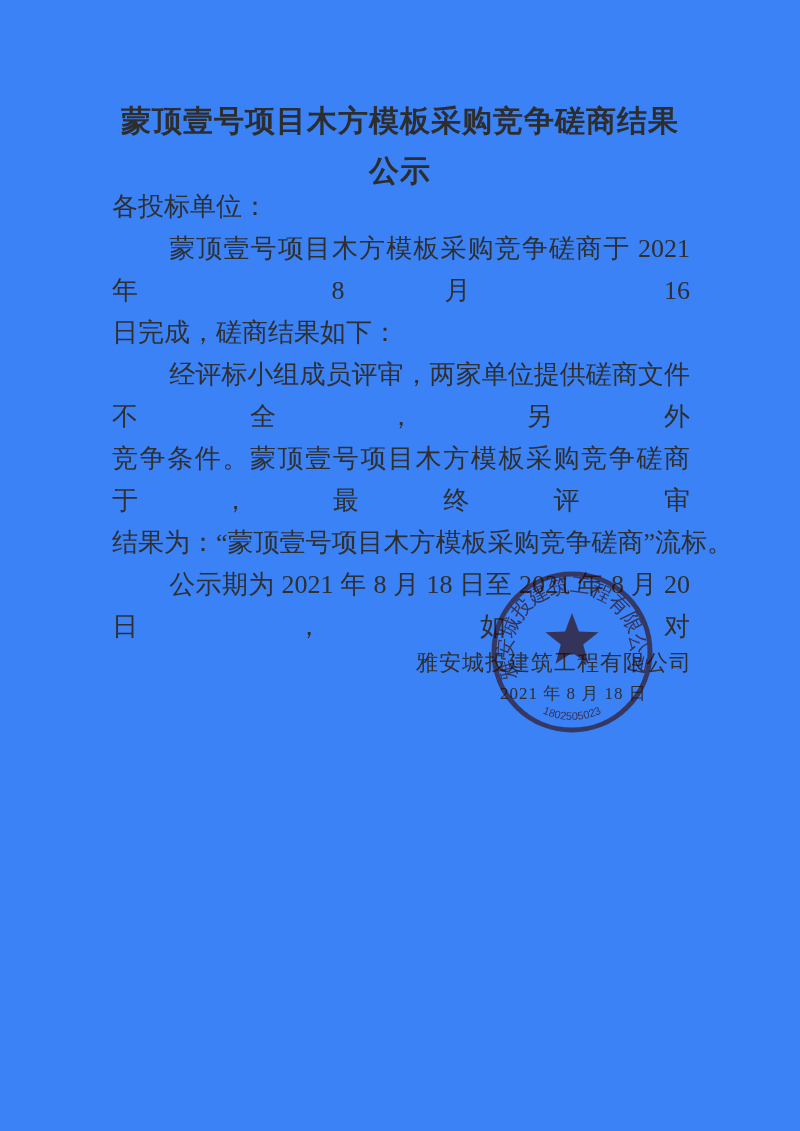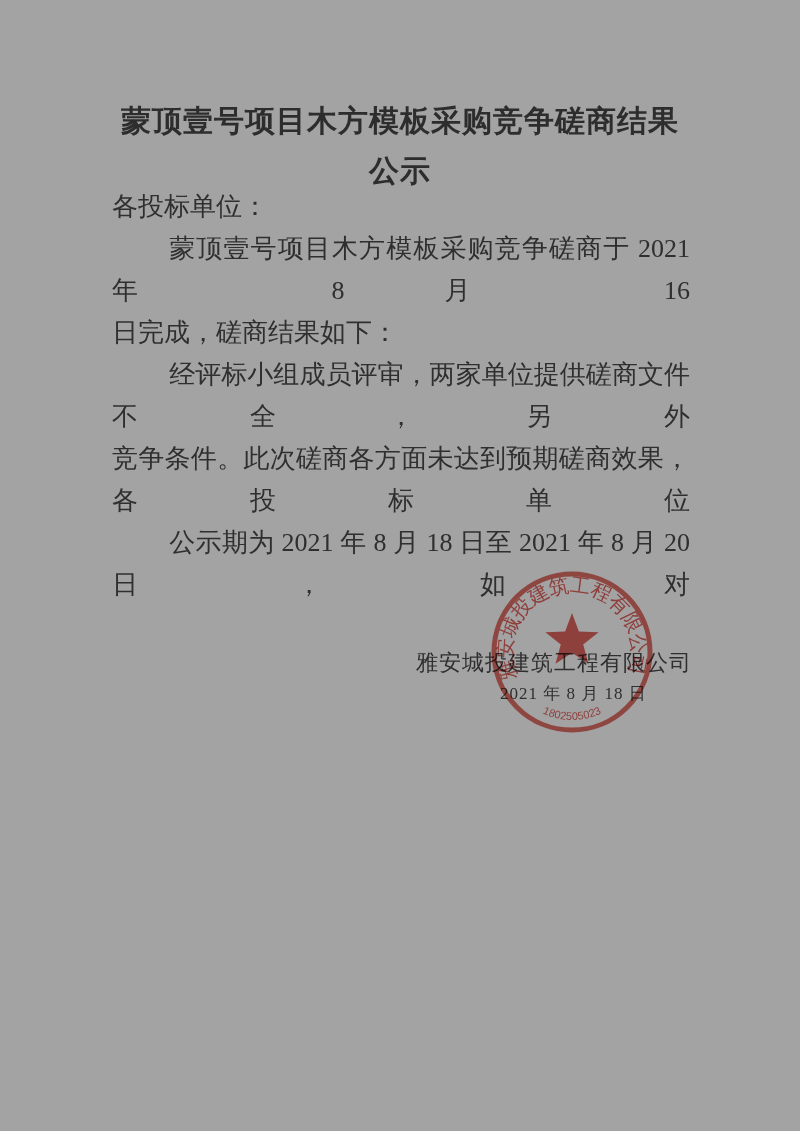--- a/index.html
+++ b/index.html
@@ -1,18 +1,18 @@
 <!DOCTYPE html>
 <html><head>
 <meta charset="utf-8">
 <style>
   html,body{margin:0;padding:0;background:#e9e9e9;}
   .page{
     position:relative;width:800px;height:1131px;margin:0 auto;
-    background:#a3a3a3;overflow:hidden;
+    background:#3b82f6;overflow:hidden;
     font-family:"Liberation Serif", serif;color:#2e2e2e;
   }
   .doc-title{
     position:absolute;top:96px;left:0;width:800px;
     text-align:center;font-family:"Liberation Sans", sans-serif;
     font-weight:bold;font-size:30px;line-height:50px;color:#2d2d2d;
     letter-spacing:1px;
   }
   .body-block{
     position:absolute;left:112px;top:186px;width:578px;
@@ -44,21 +44,22 @@
     <div>公示</div>
   </div>
 
   <div class="body-block">
     <div class="line">各投标单位：</div>
 
     <div class="line indent fill">蒙顶壹号项目木方模板采购竞争磋商于 2021 年 8 月 16</div>
     <div class="line">日完成，磋商结果如下：</div>
 
     <div class="line indent fill">经评标小组成员评审，两家单位提供磋商文件不全，另外</div>
-    <div class="line fill">竞争条件。此次磋商各方面未达到预期磋商效果，各投标单位</div>
+    <div class="line fill">竞争条件。蒙顶壹号项目木方模板采购竞争磋商于，最终评审</div>
+    <div class="line">结果为：“蒙顶壹号项目木方模板采购竞争磋商”流标。</div>
 
     <div class="line indent fill">公示期为 2021 年 8 月 18 日至 2021 年 8 月 20 日，如对</div>
   </div>
 
   <div class="signature">雅安城投建筑工程有限公司</div>
   <div class="sign-date">2021 年 8 月 18 日</div>
 
   <svg class="seal" viewBox="0 0 190 190" xmlns="http://www.w3.org/2000/svg">
     <defs>
       <path id="sealArcTop" d="M 40.6 120.4 A 60 60 0 1 1 149.4 120.4" fill="none"></path>

